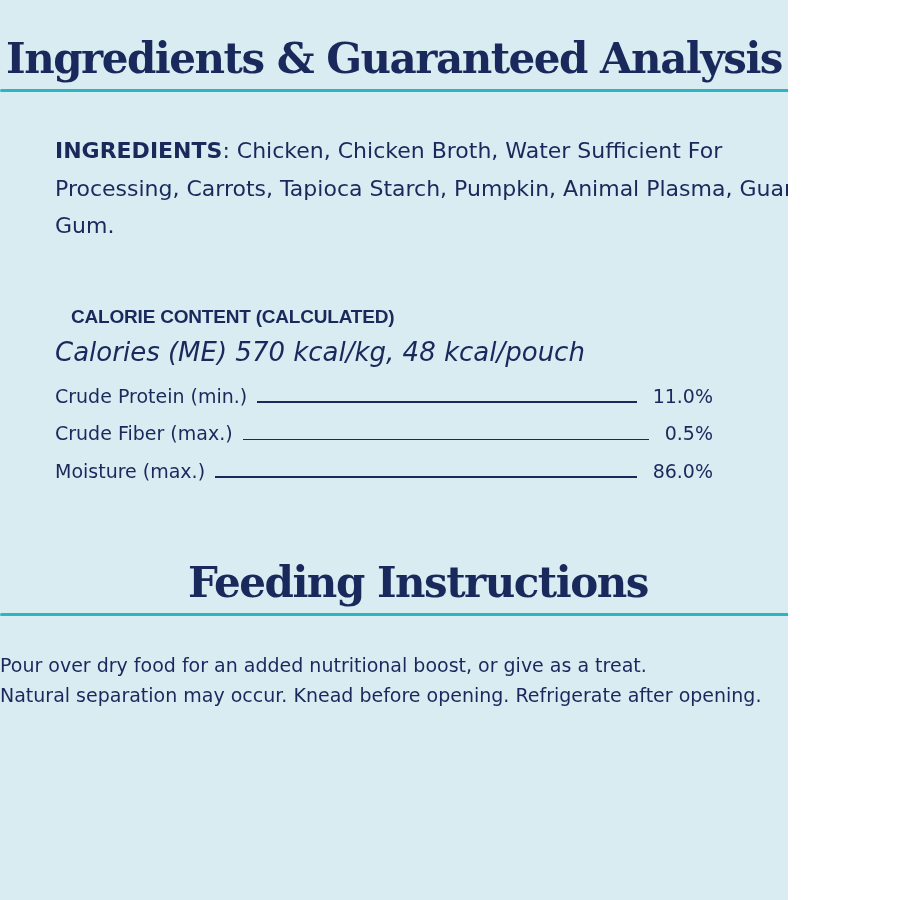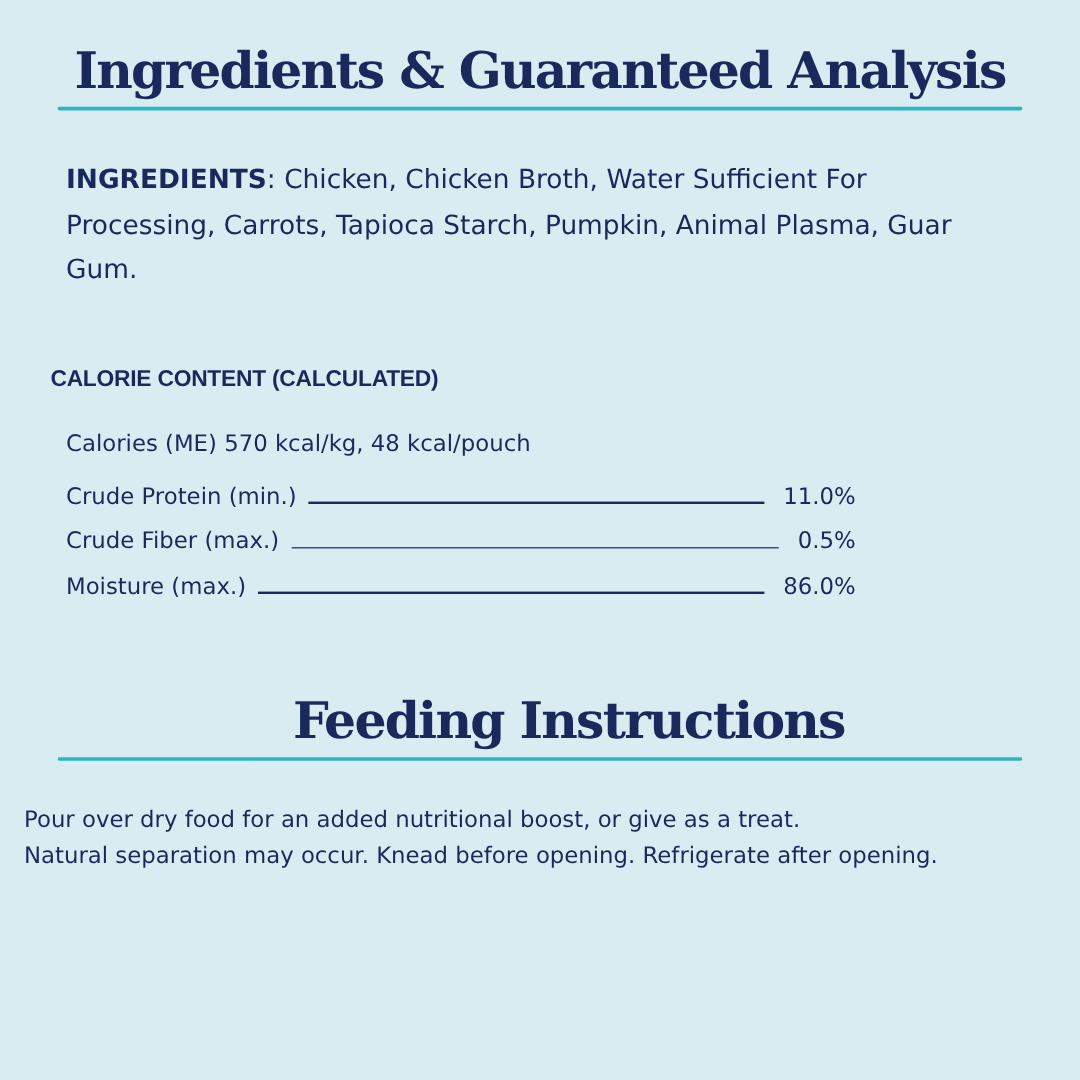--- a/index.html
+++ b/index.html
@@ -1,21 +1,21 @@
 <!DOCTYPE html>
 <html><head>
 <meta charset="utf-8">
 <style>
   html, body {
     margin: 0;
     padding: 0;
   }
   .page {
     position: relative;
-    width: 900px;
+    width: 788px;
     height: 900px;
     background: #d8ecf2;
     overflow: hidden;
     font-family: "DejaVu Sans", sans-serif;
     color: #19295c;
   }
   .display-title {
     margin: 34px 0 0 0;
     text-align: center;
     font-family: "DejaVu Serif", serif;
@@ -33,31 +33,32 @@
     margin: 5px auto 0 auto;
     border-radius: 2px;
   }
   .ingredients-para {
     margin: 40px 0 0 55px;
     width: 790px;
     font-size: 22px;
     line-height: 37.5px;
   }
   .caps-heading {
-    margin: 60px 0 0 42px;
+    margin: 60px 0 0 71px;
     font-family: "Liberation Sans", sans-serif;
     font-weight: 700;
     font-size: 19px;
     line-height: 23px;
     letter-spacing: -0.2px;
   }
   .body-line {
-    margin: 31px 0 0 55px;
-    font-size: 19px;
+    margin: 13px 0 0 55px;
+    font-size: 26px;
     line-height: 23px;
+    font-style: italic;
   }
   .caps-heading.analysis {
     margin-top: 73px;
   }
   .analysis-table {
     margin: 14px 0 0 55px;
     width: 658px;
   }
   .analysis-row {
     display: flex;

